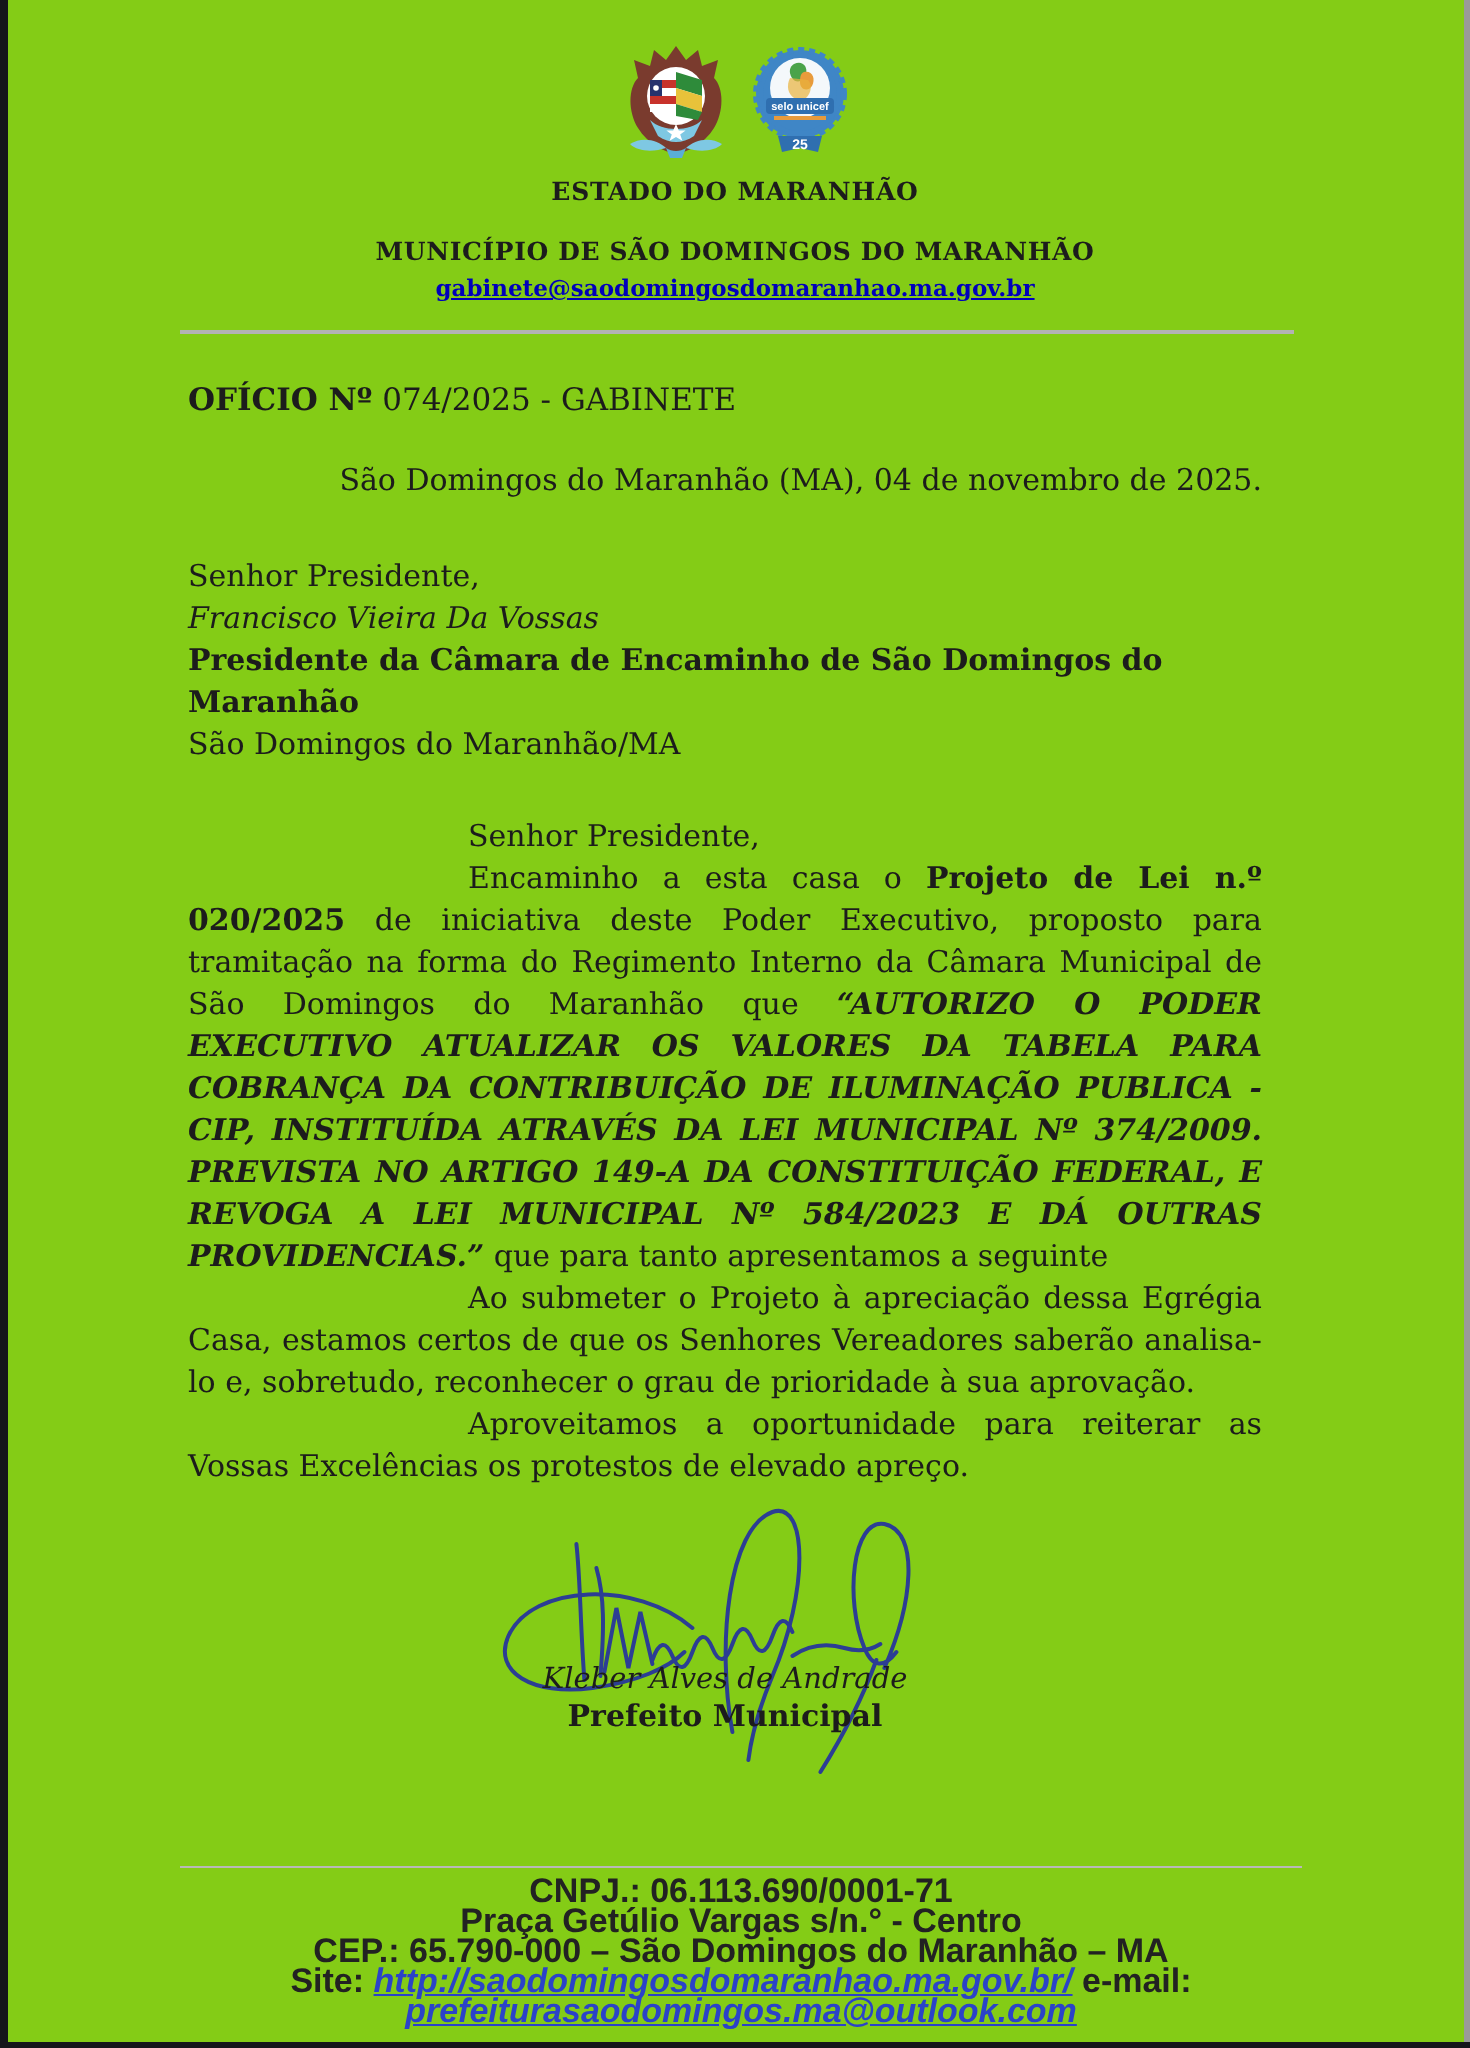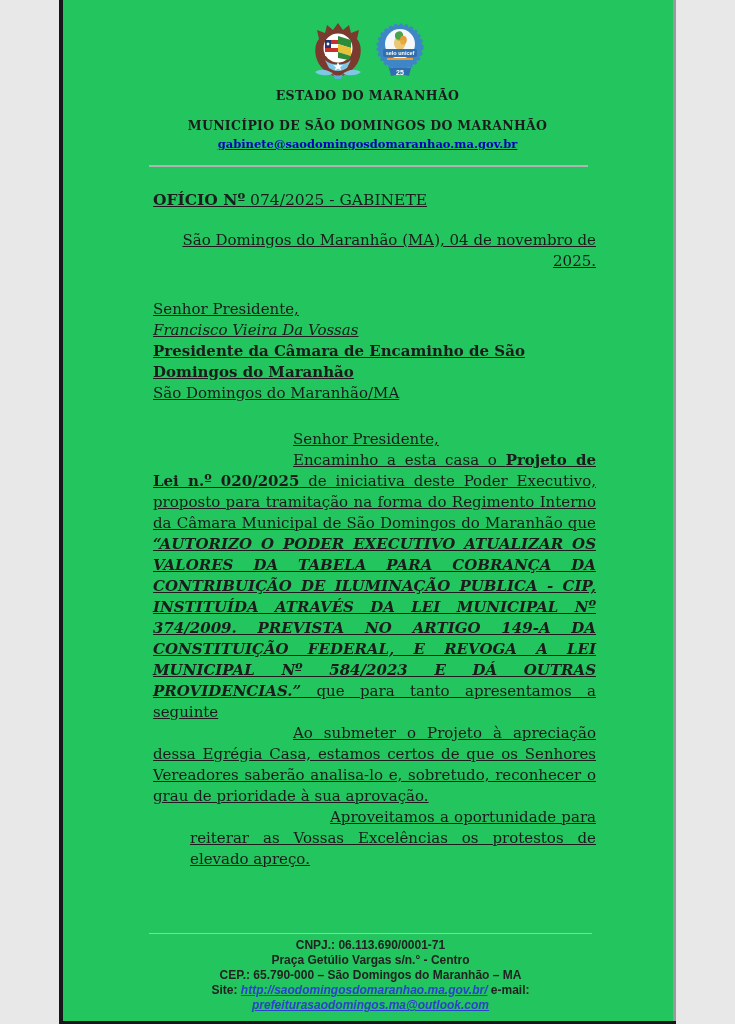--- a/index.html
+++ b/index.html
@@ -1,21 +1,21 @@
 <!DOCTYPE html>
 <html lang="pt"><head>
 <meta charset="utf-8">
 <style>
   * { margin:0; padding:0; box-sizing:border-box; }
   html,body { background:#e8e8e8; }
   .page {
     position:relative;
-    width:617px; height:1024px;
+    width:735px; height:1024px;
     margin:0 auto;
-    background:#22c55e;
+    background:#84cc16;
     font-family:"DejaVu Serif","Liberation Serif",serif;
     color:#1c1c1c;
     overflow:hidden;
   }
   
   .edge-left  { position:absolute; left:0; top:0; width:4px; height:100%; background:#15151a; }
   .edge-right { position:absolute; right:0; top:0; width:3px; height:100%; background:#9a9a9a; }
   .edge-bottom{ position:absolute; left:0; bottom:0; width:100%; height:3px; background:#15151a; }
 
   
@@ -24,48 +24,48 @@
   .header .state { font-size:12.5px; font-weight:bold; letter-spacing:.4px; margin-top:2px; }
   .header .municipality { font-size:12.5px; font-weight:bold; letter-spacing:.3px; margin-top:15px; }
   .header .email-link {
     display:inline-block; margin-top:1px;
     font-size:11.5px; font-weight:bold; color:#0000bb;
     text-decoration:underline; cursor:pointer;
   }
   .header-rule { margin:13px 88px 0 90px; border:0; border-top:2px solid #b3b3b3; }
 
   
-  .letter { padding:0 80px 0 94px; font-size:15px; line-height:21px;text-decoration:underline; }
+  .letter { padding:0 104px 0 94px; font-size:15px; line-height:21px; }
   .ref-line { margin-top:22px; font-size:15.5px; }
   .ref-line .ref-label { font-weight:bold; }
   .date-line { margin-top:19px; text-align:right; }
   .addressee { margin-top:27px; }
   .addressee .a-name { font-style:italic; }
   .addressee .a-role { font-weight:bold; }
   .greeting { margin-top:25px; text-indent:140px; }
   p.body-par { margin-top:0; text-align:justify; text-indent:140px; }
   .p1 { margin-top:41px; }
   .p2 { margin-top:0; }
-  .p3 { margin-top:0;margin-left:37px; }
+  .p3 { margin-top:0; }
   .seg-bold { font-weight:bold; }
   .seg-quote { font-weight:bold; font-style:italic; }
 
   
   .signature-block { position:relative; margin-top:4px; height:150px; text-align:center; }
   .signature-ink { position:absolute; left:50%; top:-6px; transform:translateX(-52%); }
   .sig-name { position:absolute; left:0; right:0; top:82px; font-style:italic; font-size:14.5px; }
   .sig-title { position:absolute; left:0; right:0; top:100px; font-weight:bold; font-size:15px; }
 
   
   .footer {
     position:absolute; left:90px; right:84px; top:933px;
     border-top:1.5px solid #b9b9b9;
     text-align:center;
     font-family:"Liberation Sans","DejaVu Sans",sans-serif;
-    font-weight:bold; font-size:12px; line-height:15px; color:#222;
+    font-weight:bold; font-size:17px; line-height:15px; color:#222;
     padding-top:4px;
   }
   .footer a, .footer .f-link {
     color:#2b43c8; font-style:italic; text-decoration:underline; cursor:pointer; font-weight:bold;
   }
 </style>
 </head>
 <body>
 
 <div class="page">
@@ -132,20 +132,37 @@
     </div>
 
     <div class="greeting">Senhor Presidente,</div>
 
     <p class="body-par p1"><span>Encaminho a esta casa o </span><span class="seg-bold">Projeto de Lei n.º 020/2025</span><span> de iniciativa deste Poder Executivo, proposto para tramitação na forma do Regimento Interno da Câmara Municipal de São Domingos do Maranhão que </span><span class="seg-quote">“AUTORIZO O PODER EXECUTIVO ATUALIZAR OS VALORES DA TABELA PARA COBRANÇA DA CONTRIBUIÇÃO DE ILUMINAÇÃO PUBLICA - CIP, INSTITUÍDA ATRAVÉS DA LEI MUNICIPAL Nº 374/2009. PREVISTA NO ARTIGO 149-A DA CONSTITUIÇÃO FEDERAL, E REVOGA A LEI MUNICIPAL Nº 584/2023 E DÁ OUTRAS PROVIDENCIAS.”</span><span> que para tanto apresentamos a seguinte</span></p>
 
     <p class="body-par p2">Ao submeter o Projeto à apreciação dessa Egrégia Casa, estamos certos de que os Senhores Vereadores saberão analisa-lo e, sobretudo, reconhecer o grau de prioridade à sua aprovação.</p>
 
     <p class="body-par p3">Aproveitamos a oportunidade para reiterar as Vossas Excelências os protestos de elevado apreço.</p>
 
+    <div class="signature-block">
+      <svg class="signature-ink" width="240" height="148" viewBox="0 0 240 148">
+        <g fill="none" stroke="#2c3e94" stroke-width="2" stroke-linecap="round">
+          <path d="M108 72 C 80 48, 28 50, 16 76 C 8 94, 28 106, 58 102 C 80 99, 96 92, 104 84"></path>
+          <path d="M54 98 C 52 72, 52 48, 50 30"></path>
+          <path d="M62 96 C 64 72, 64 56, 60 42"></path>
+          <path d="M64 94 L 70 62 L 76 92 L 82 64 L 88 90"></path>
+          <path d="M88 88 q 5 -14 10 -2 t 10 -2 t 10 -2 t 10 -2 t 10 -2 t 10 -2 t 10 -2"></path>
+          <path d="M128 124 C 120 80, 126 22, 148 14 C 166 8, 166 54, 148 96 C 143 108, 138 122, 136 138"></path>
+          <path d="M158 86 q 12 -8 26 -4 q 10 3 18 -2"></path>
+          <path d="M204 92 C 218 60, 222 24, 204 20 C 188 17, 184 58, 194 82 C 198 92, 204 92, 210 84"></path>
+          <path d="M200 88 C 192 110, 182 128, 172 144"></path>
+        </g>
+      </svg>
+      <div class="sig-name">Kleber Alves de Andrade</div>
+      <div class="sig-title">Prefeito Municipal</div>
+    </div>
   </div>
 
   <div class="footer">
     <div>CNPJ.: 06.113.690/0001-71</div>
     <div>Praça Getúlio Vargas s/n.° - Centro</div>
     <div>CEP.: 65.790-000 – São Domingos do Maranhão – MA</div>
     <div>
       <span>Site:</span>
       <a class="f-link">http://saodomingosdomaranhao.ma.gov.br/</a>
       <span>e-mail:</span>

